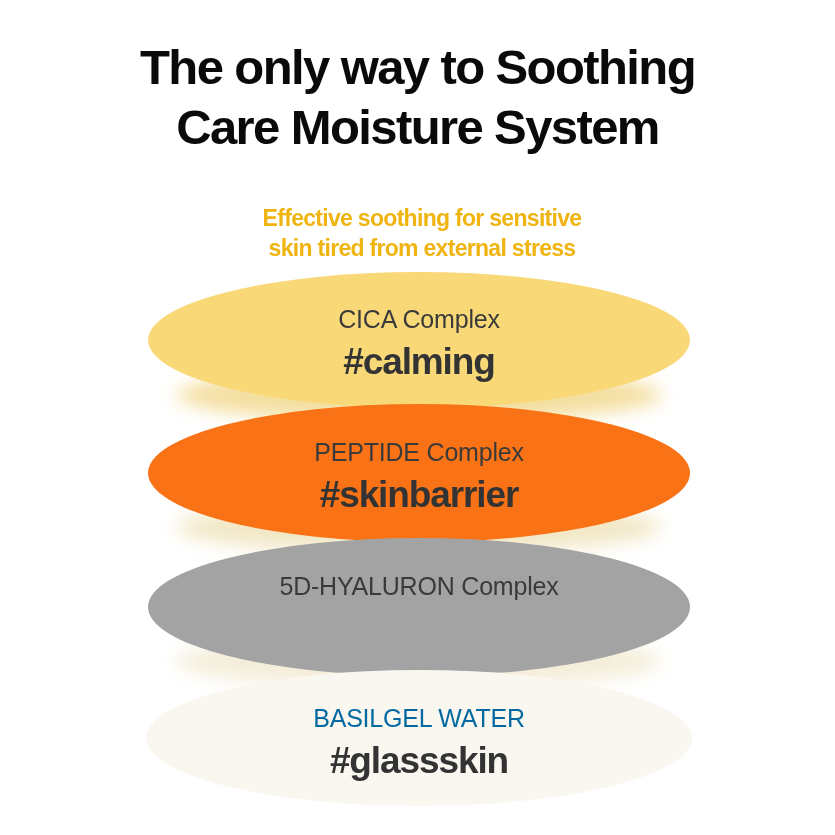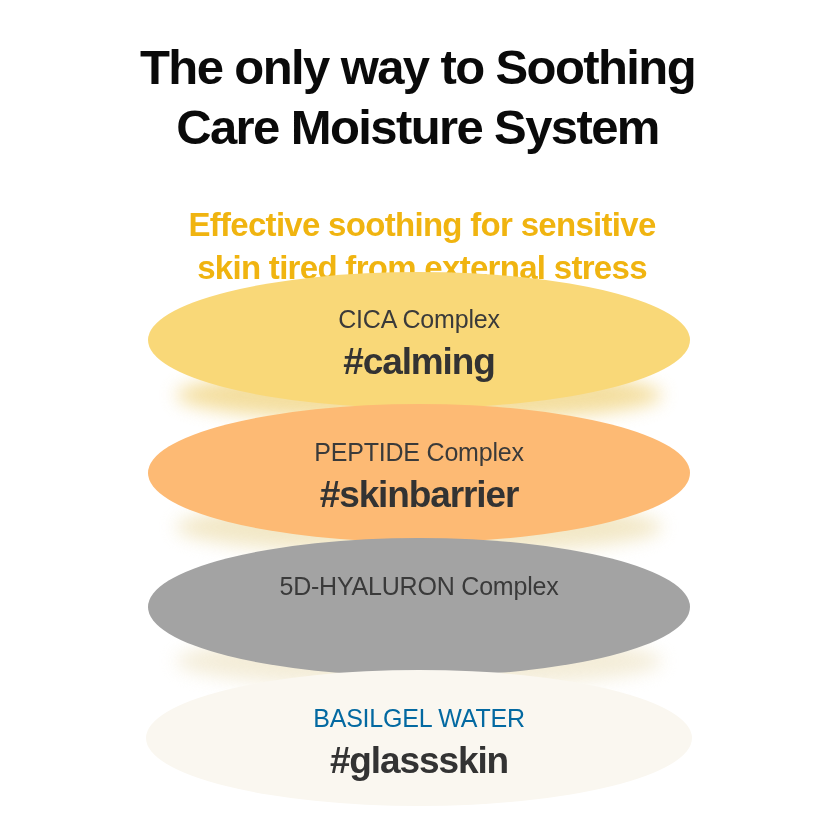--- a/index.html
+++ b/index.html
@@ -33,21 +33,21 @@
     line-height: 1.22;
     letter-spacing: -1.6px;
     color: #0a0a0a;
     margin: 16px;
     white-space: pre-line;
     -webkit-font-smoothing: antialiased;
   }
   .subtitle {
     font-family: "Liberation Sans", sans-serif;
     font-weight: bold;
-    font-size: 33px;
+    font-size: 23px;
     line-height: 1.33;
     letter-spacing: -0.7px;
     color: #F0B410;
     margin: 12px;
     padding-top: 29px;
     white-space: pre-line;
     padding-left: 9px;
   }
 
   
@@ -124,21 +124,21 @@
 
     <div class="layer-shadow" id="shadow-1"></div>
     <div class="layer" id="layer-1" style="background: rgb(249, 216, 120);">
       <div class="labels">
         <div class="layer-name" style="color: rgb(58, 58, 58);">CICA Complex</div>
         <div class="layer-tag" style="color: rgb(51, 51, 51);">#calming</div>
       </div>
     </div>
 
     <div class="layer-shadow" id="shadow-2"></div>
-    <div class="layer" id="layer-2" style="background: #fdba74;">
+    <div class="layer" id="layer-2" style="background: #f97316;">
       <div class="labels">
         <div class="layer-name" style="color: rgb(58, 58, 58);">PEPTIDE Complex</div>
         <div class="layer-tag" style="color: rgb(51, 51, 51);">#skinbarrier</div>
       </div>
     </div>
 
     <div class="layer-shadow" id="shadow-3"></div>
     <div class="layer" id="layer-3" style="background: #a3a3a3;">
       <div class="labels">
         <div class="layer-name" style="color: rgb(58, 58, 58);">5D-HYALURON Complex</div>

